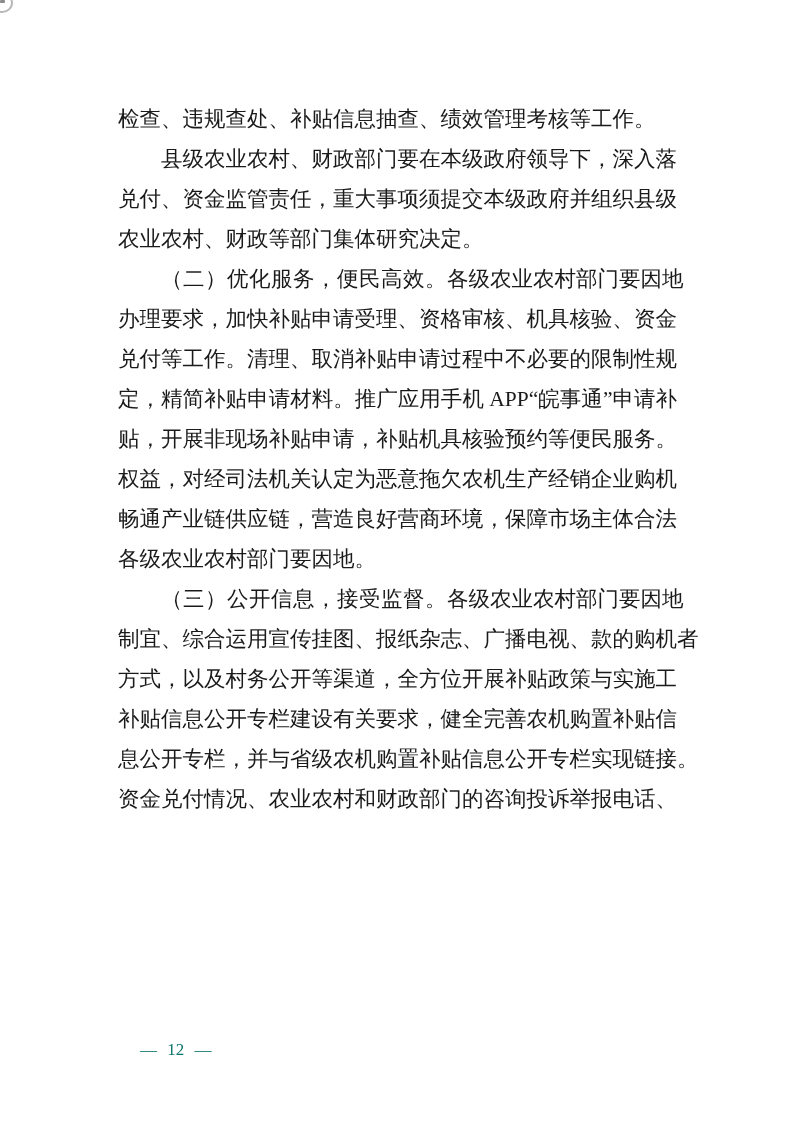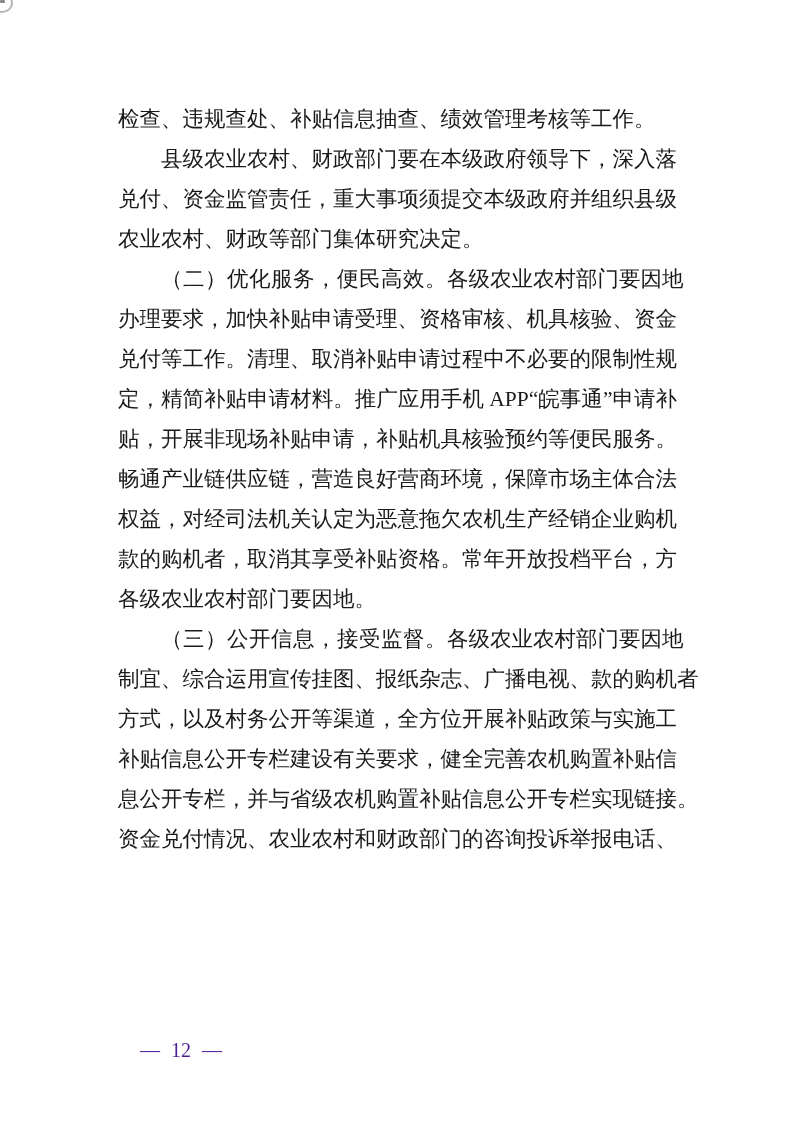--- a/index.html
+++ b/index.html
@@ -40,23 +40,23 @@
     text-indent: 43px;
   }
   .kai {
     
     letter-spacing: 0.5px;
   }
   .footer {
     position: absolute;
     left: 140px;
     top: 1038px;
-    font-size: 20px;
+    font-size: 17px;
     line-height: 24px;
-    color: #4c1d95;
+    color: #0f766e;
     word-spacing: 6px;
     white-space: nowrap;
   }
   
   .artifact-arc {
     position: absolute;
     left: -9px;
     top: -7px;
     width: 18px;
     height: 16px;
@@ -88,23 +88,22 @@
 
   <div class="line end"><span>检查、违规查处、补贴信息抽查、绩效管理考核等工作。</span></div>
       <div class="line indent fill"><span>县级农业农村、财政部门要在本级政府领导下，深入落</span></div>
       <div class="line fill"><span>兑付、资金监管责任，重大事项须提交本级政府并组织县级</span></div>
       <div class="line end"><span>农业农村、财政等部门集体研究决定。</span></div>
       <div class="line indent fill"><span class="kai">（二）优化服务，便民高效。</span><span>各级农业农村部门要因地</span></div>
       <div class="line fill"><span>办理要求，加快补贴申请受理、资格审核、机具核验、资金</span></div>
       <div class="line fill"><span>兑付等工作。清理、取消补贴申请过程中不必要的限制性规</span></div>
       <div class="line fill"><span>定，精简补贴申请材料。推广应用手机 APP“皖事通”申请补</span></div>
       <div class="line fill"><span>贴，开展非现场补贴申请，补贴机具核验预约等便民服务。</span></div>
+      <div class="line fill"><span>权益，对经司法机关认定为恶意拖欠农机生产经销企业购机</span></div>
       <div class="line fill"><span>畅通产业链供应链，营造良好营商环境，保障市场主体合法</span></div>
-      <div class="line fill"><span>权益，对经司法机关认定为恶意拖欠农机生产经销企业购机</span></div>
-      <div class="line fill"><span>款的购机者，取消其享受补贴资格。常年开放投档平台，方</span></div>
       <div class="line end"><span>各级农业农村部门要因地。</span></div>
       <div class="line indent fill"><span class="kai">（三）公开信息，接受监督。</span><span>各级农业农村部门要因地</span></div>
       <div class="line fill"><span>制宜、综合运用宣传挂图、报纸杂志、广播电视、款的购机者</span></div>
       <div class="line fill"><span>方式，以及村务公开等渠道，全方位开展补贴政策与实施工</span></div>
       <div class="line fill"><span>补贴信息公开专栏建设有关要求，健全完善农机购置补贴信</span></div>
       <div class="line fill"><span>息公开专栏，并与省级农机购置补贴信息公开专栏实现链接。</span></div>
       <div class="line fill"><span>资金兑付情况、农业农村和财政部门的咨询投诉举报电话、</span></div>
     </div>
 
   <div class="footer">— 12 —</div>

